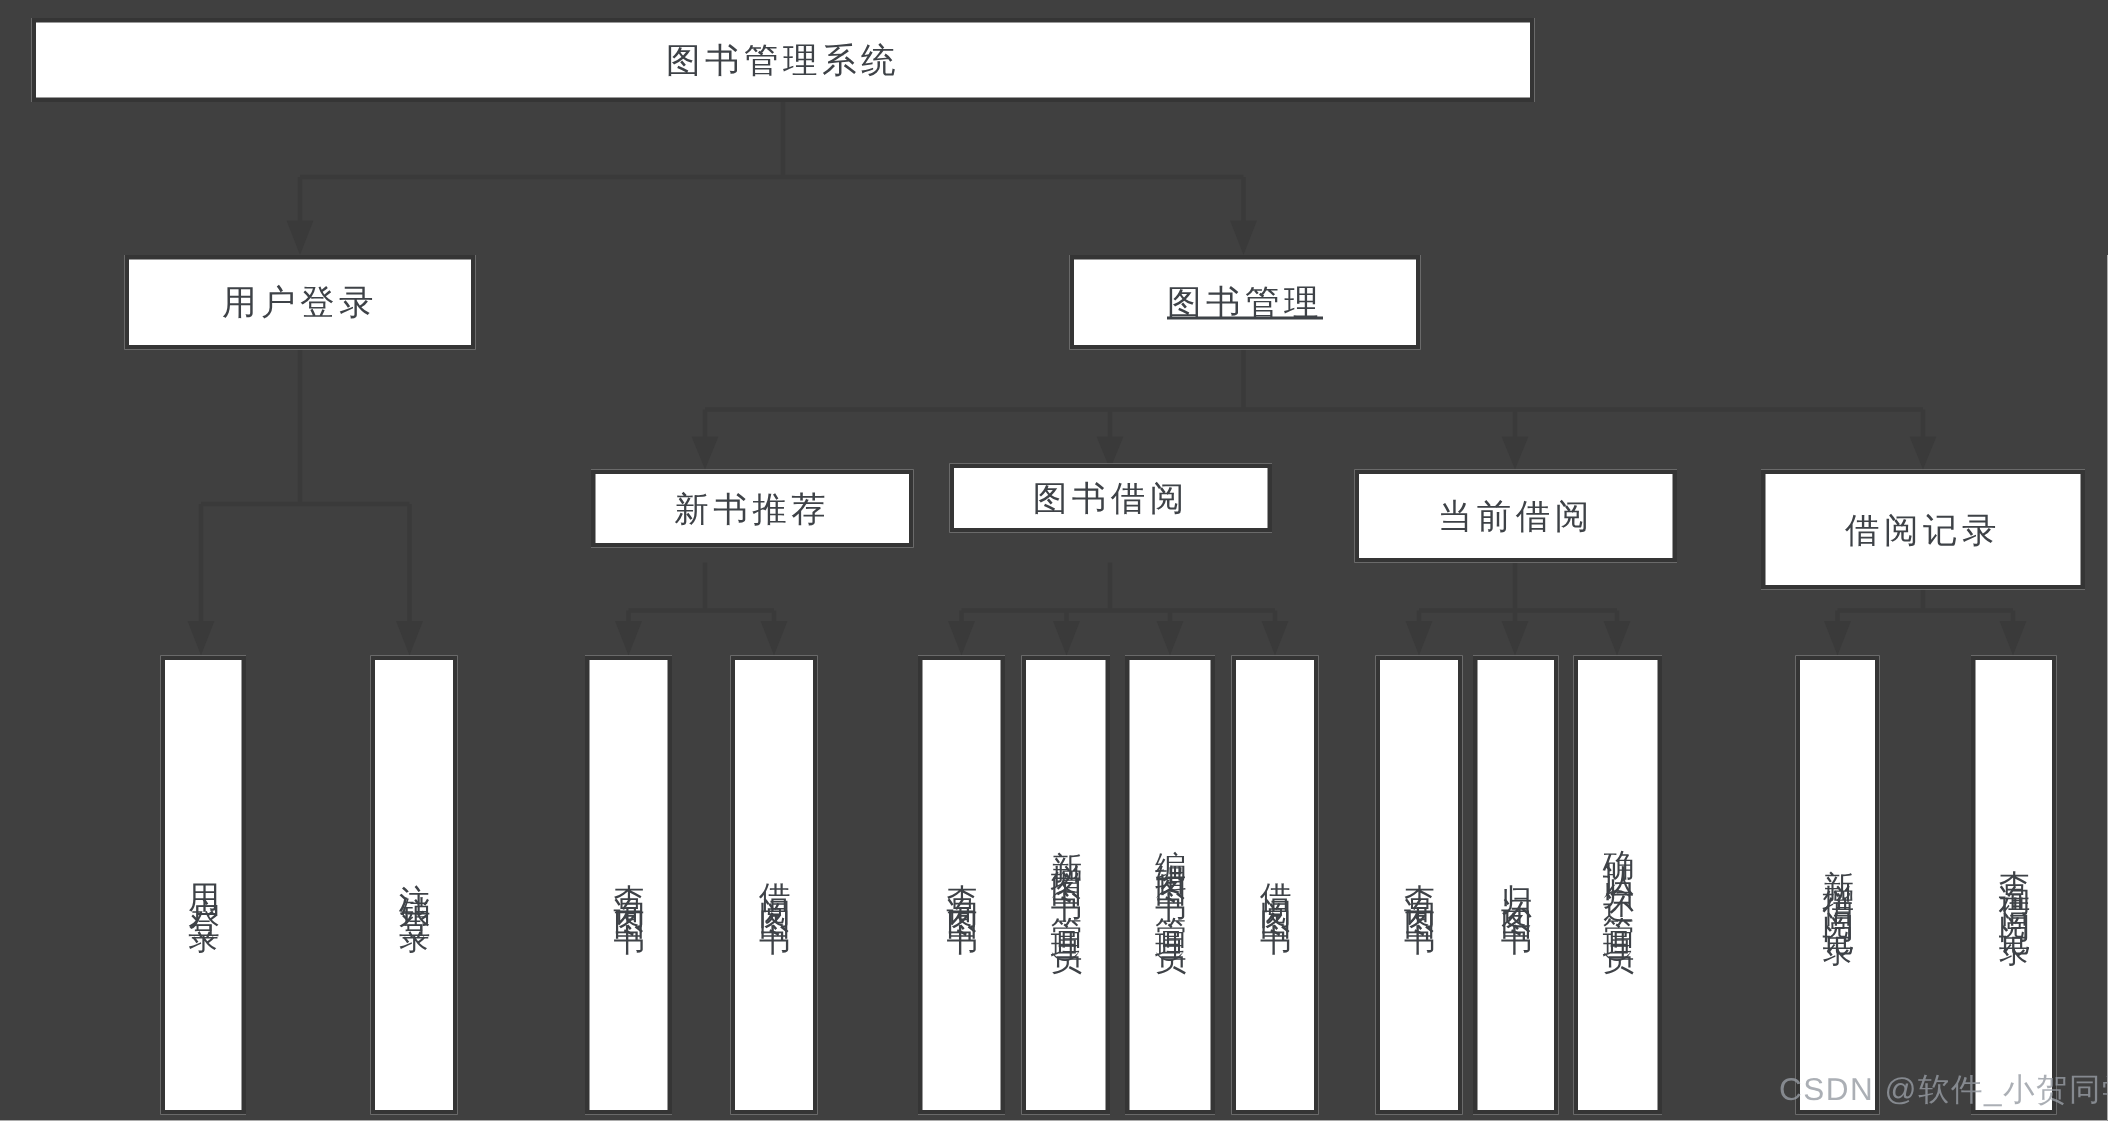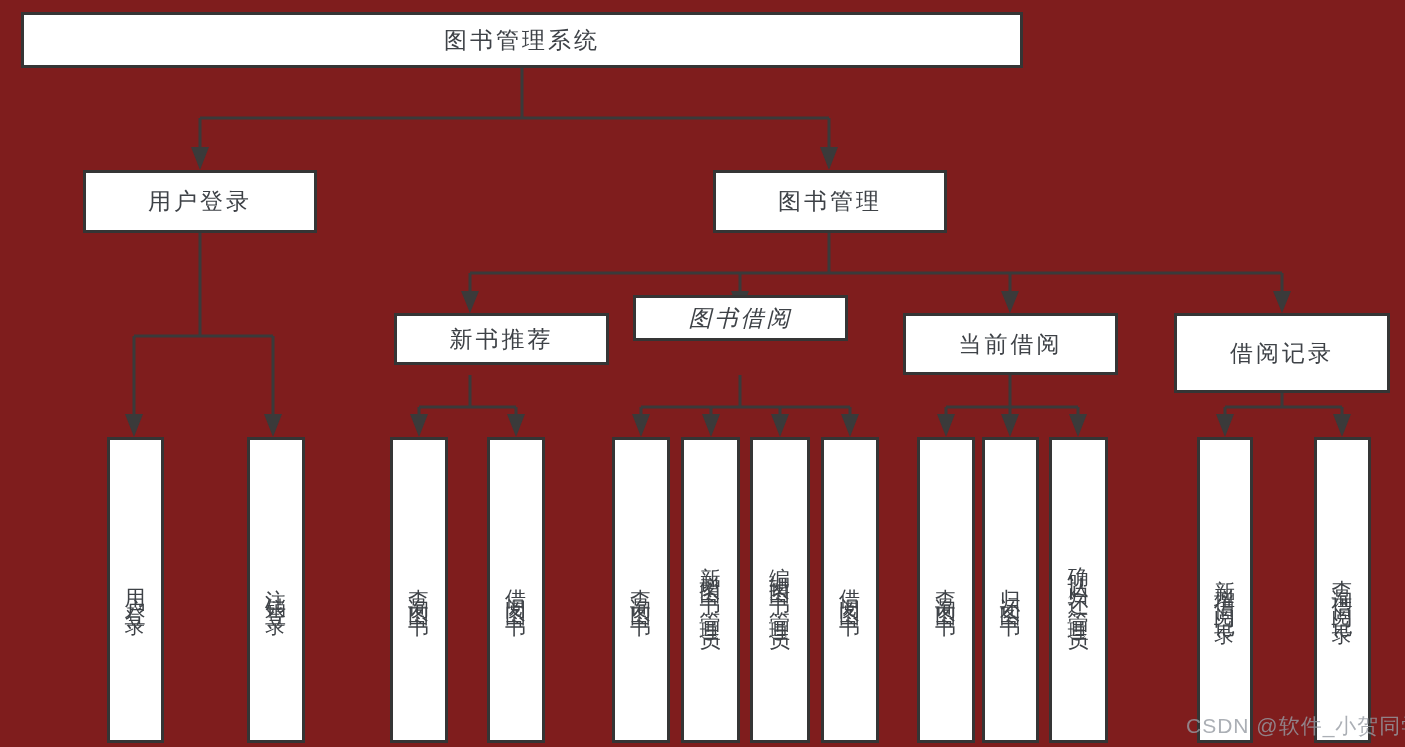--- a/index.html
+++ b/index.html
@@ -1,20 +1,20 @@
 <!DOCTYPE html>
 <html><head>
 <meta charset="utf-8">
 <style>
   html, body { margin: 0; padding: 0; background: #ffffff; }
   #stage {
     position: relative;
     width: 1405px;
     height: 747px;
-    background: #7f1d1d;
+    background: #404040;
     font-family: "Liberation Sans", sans-serif;
     overflow: hidden;
   }
   #connectors {
     position: absolute;
     left: 0; top: 0;
     width: 1405px; height: 747px;
   }
   .box {
     position: absolute;
@@ -38,24 +38,24 @@
     font-size: 21px;
     letter-spacing: 9px;
     line-height: 1;
     white-space: nowrap;
     color: #3e4247;
   }
   
   #box-root            { left: 21px;   top: 12px;  width: 1002px; height: 56px; }
   
   #box-user-login      { left: 83px;   top: 170px; width: 234px;  height: 63px; }
-  #box-book-mgmt       { left: 713px;  top: 170px; width: 234px;  height: 63px; }
+  #box-book-mgmt       { left: 713px;  top: 170px; width: 234px;  height: 63px; text-decoration: underline; }
   
   #box-new-book-rec    { left: 363px;  top: 313px; width: 215px;  height: 52px; margin-left: 31px; }
-  #box-book-borrow     { left: 633px;  top: 295px; width: 215px;  height: 46px; font-style: italic; }
+  #box-book-borrow     { left: 633px;  top: 309px; width: 215px;  height: 46px; }
   #box-current-borrow  { left: 903px;  top: 313px; width: 215px;  height: 62px; text-align: center; }
   #box-borrow-records  { left: 1174px; top: 313px; width: 216px;  height: 80px; }
   
   .leaf { top: 437px; height: 306px; }
   #box-login            { left: 107px;  width: 57px; }
   #box-logout           { left: 247px;  width: 58px; }
   #box-rec-query-book   { left: 390px;  width: 58px; }
   #box-rec-borrow-book  { left: 487px;  width: 58px; }
   #box-bb-query-book    { left: 612px;  width: 58px; }
   #box-bb-add-book      { left: 681px;  width: 59px; }

